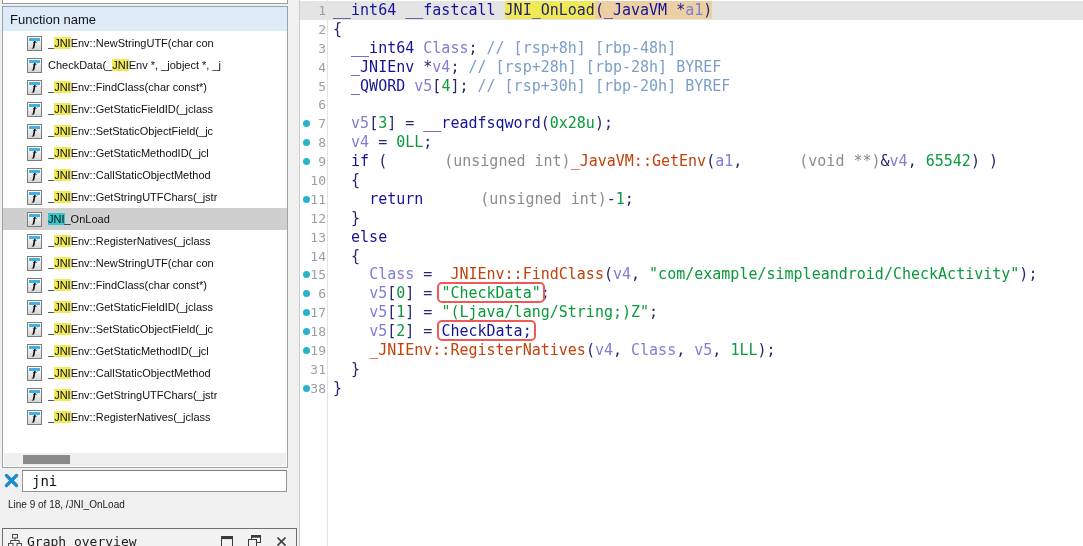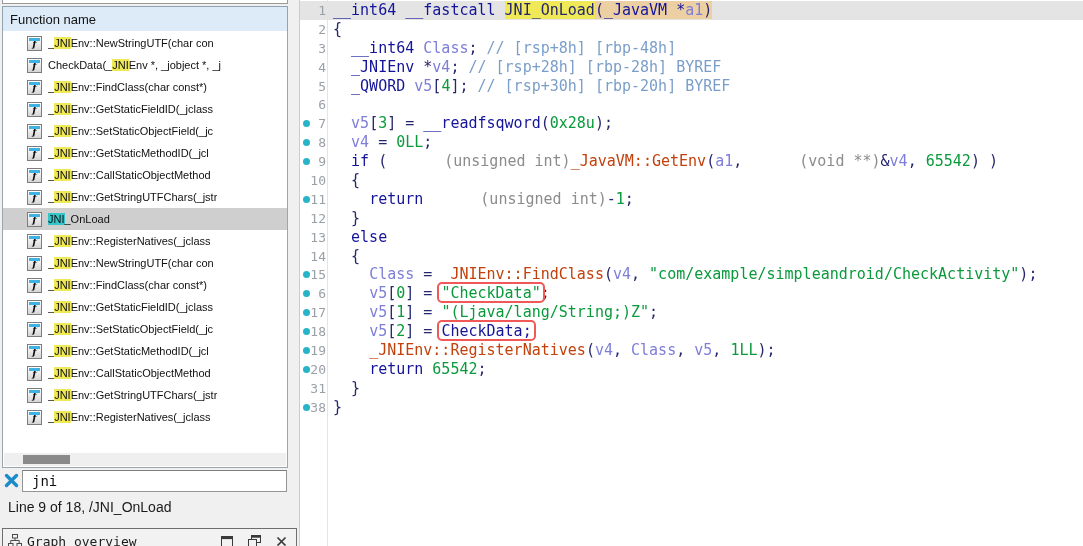--- a/index.html
+++ b/index.html
@@ -27,21 +27,21 @@
   .fn-label { font-size:11px; color:#101010; white-space:nowrap; overflow:hidden; }
   .hl { background:#efe957; }
   .fn-row.selected .hl { background:#36c5c8; }
   #list-hscroll { position:absolute; left:1px; right:1px; bottom:1px; height:13px; background:#efefef; }
   #list-hthumb { position:absolute; left:19px; top:2px; width:47px; height:9px; background:#8a8a8a; }
   
   #search-close { position:absolute; left:4px; top:473px; width:15px; height:15px; }
   #search-input { position:absolute; left:22px; top:470px; width:265px; height:22px; box-sizing:border-box;
     border:1px solid #949494; border-top-color:#7e7e7e; background:#ffffff; color:#101010;
     font:14px "DejaVu Sans Mono", monospace; padding:0 2px 0 9px; }
-  #status-text { position:absolute; left:8px; top:499px; font-size:14px; color:#1a1a1a; }
+  #status-text { position:absolute; left:8px; top:499px; font-size:10px; color:#1a1a1a; }
   
   #overview { position:absolute; left:2px; top:528px; width:295px; height:26px; box-sizing:border-box;
     background:#f2f2f2; border:1px solid #6e6e6e; display:flex; align-items:center; padding:0 9px 0 5px; }
   #overview-title { font:13px "DejaVu Sans Mono", monospace; color:#1c1c1c; margin-left:5px; white-space:nowrap; }
   .win-btns { margin-left:auto; display:flex; gap:15px; align-items:center; }
   
   #code-left-border { position:absolute; left:299px; top:0; width:1px; height:546px; background:#cccccc; }
   #gutter-line { position:absolute; left:327px; top:0; width:1px; height:546px; background:#e4e4e4; }
   #code { position:absolute; left:300px; top:1px; width:783px; }
   .code-line { display:flex; align-items:center; height:18.9px; position:relative; }
@@ -337,27 +337,20 @@
         <span class="code-text"><span class="c-def">    </span><span class="c-var">v5</span><span class="c-def">[</span><span class="c-grn">2</span><span class="c-def">] = </span><span class="c-kw boxed">CheckData;</span></span>
       </div>
       <div class="code-line">
         <span class="dot-cell">
           <span class="dot"></span>
         </span>
         <span class="num-cell">19</span>
         <span class="code-text"><span class="c-def">    </span><span class="c-fn">_JNIEnv::RegisterNatives</span><span class="c-def">(</span><span class="c-var">v4</span><span class="c-def">, </span><span class="c-var">Class</span><span class="c-def">, </span><span class="c-var">v5</span><span class="c-def">, </span><span class="c-grn">1LL</span><span class="c-def">);</span></span>
       </div>
       <div class="code-line">
-        <span class="dot-cell">
-          <span class="dot"></span>
-        </span>
-        <span class="num-cell">20</span>
-        <span class="code-text"><span class="c-def">    </span><span class="c-kw">return</span><span class="c-def"> </span><span class="c-grn">65542</span><span class="c-def">;</span></span>
-      </div>
-      <div class="code-line">
         <span class="dot-cell"></span>
         <span class="num-cell">31</span>
         <span class="code-text"><span class="c-def">  }</span></span>
       </div>
       <div class="code-line">
         <span class="dot-cell">
           <span class="dot"></span>
         </span>
         <span class="num-cell">38</span>
         <span class="code-text"><span class="c-def">}</span></span>

